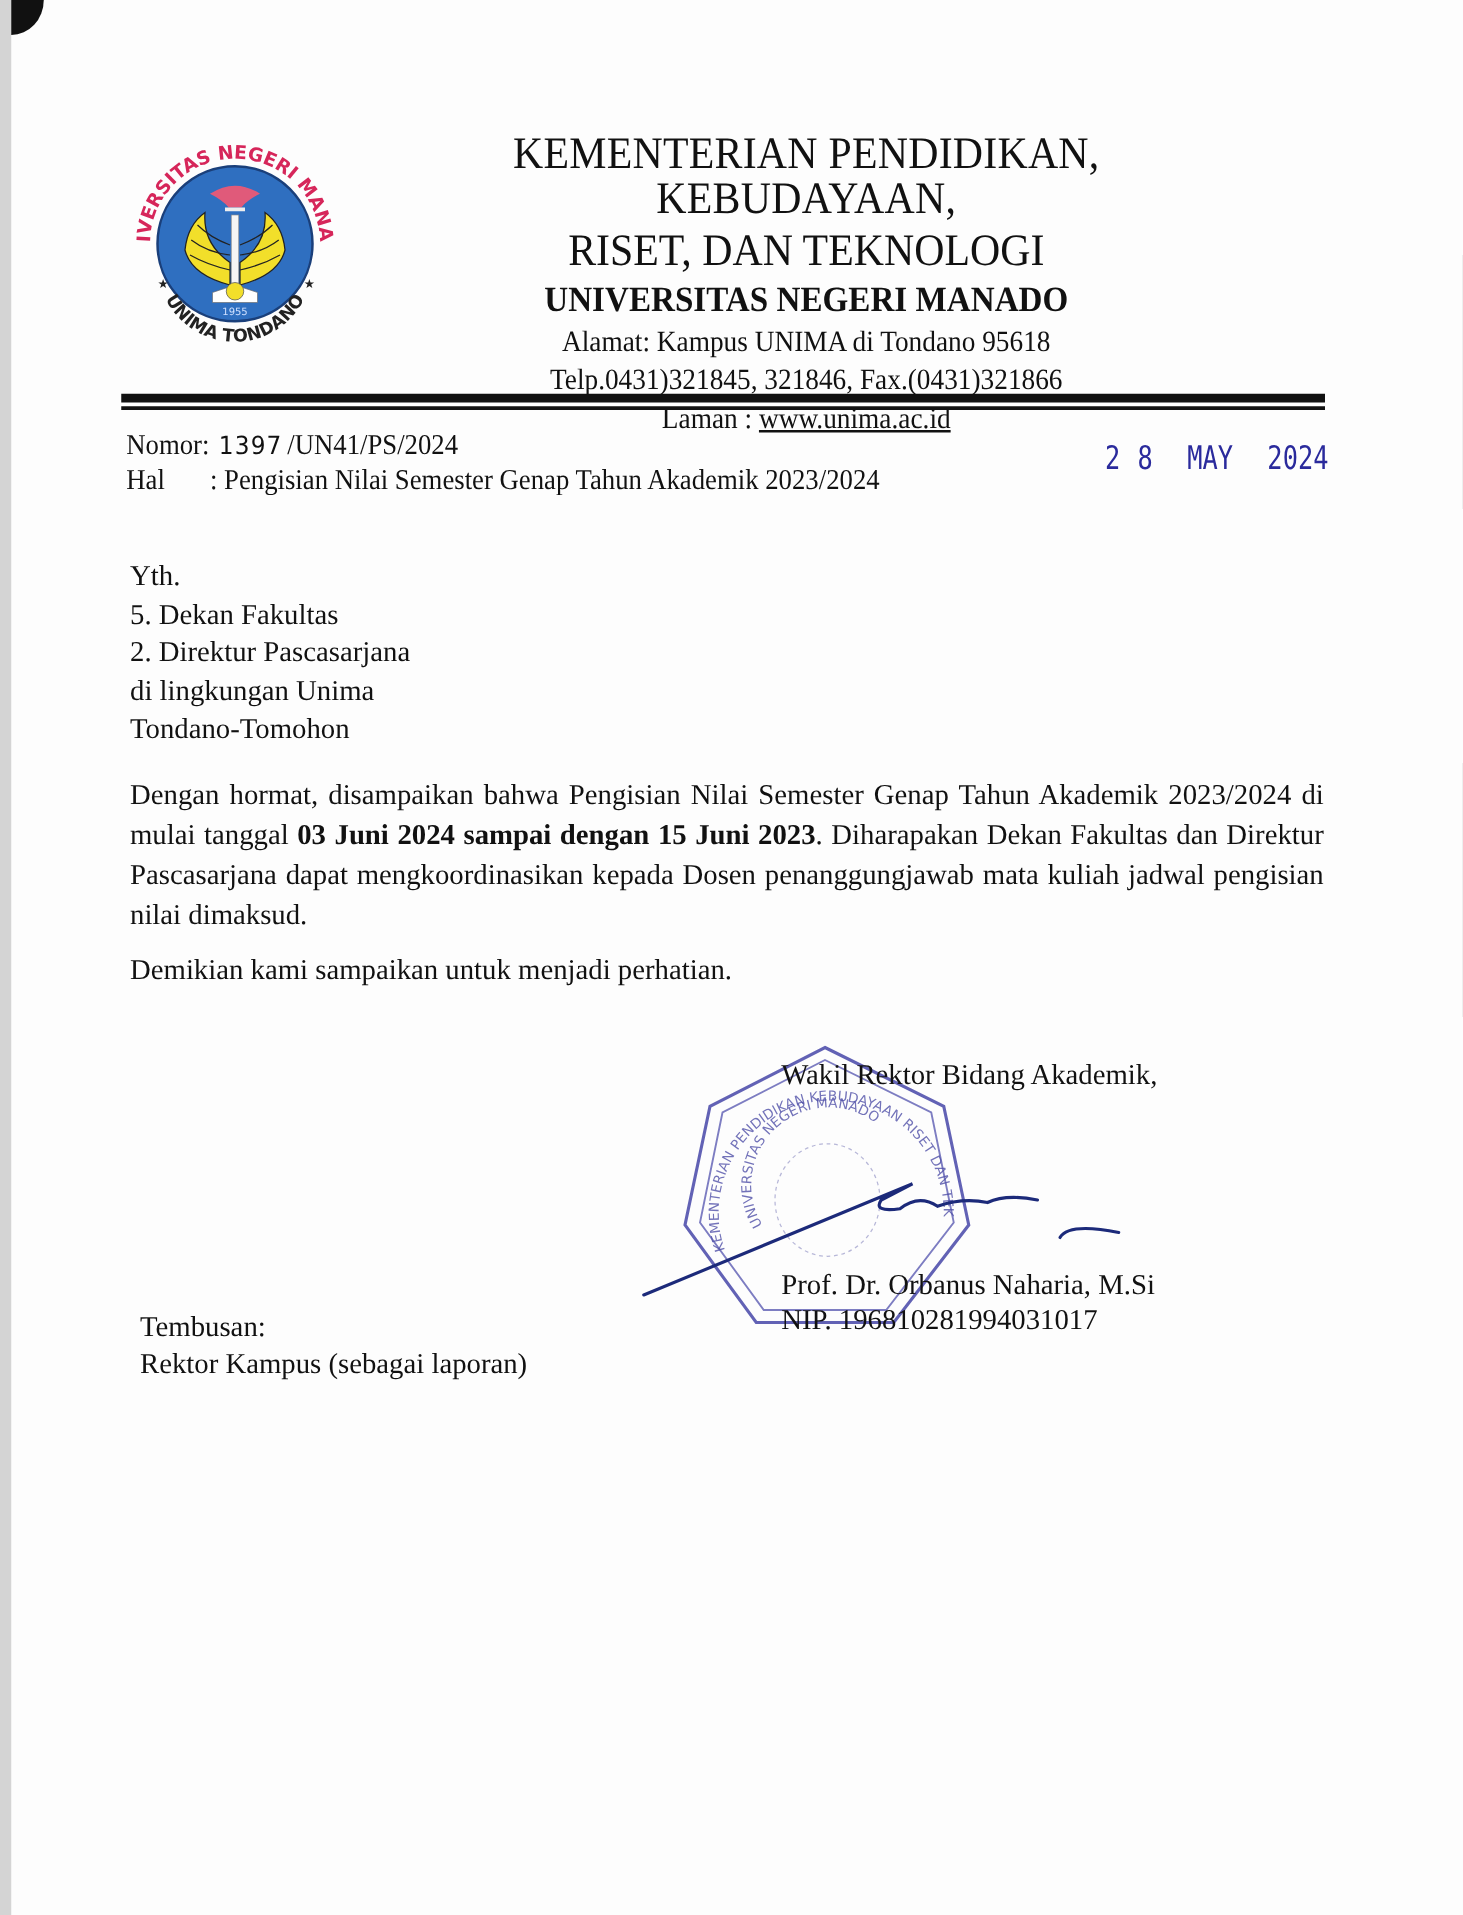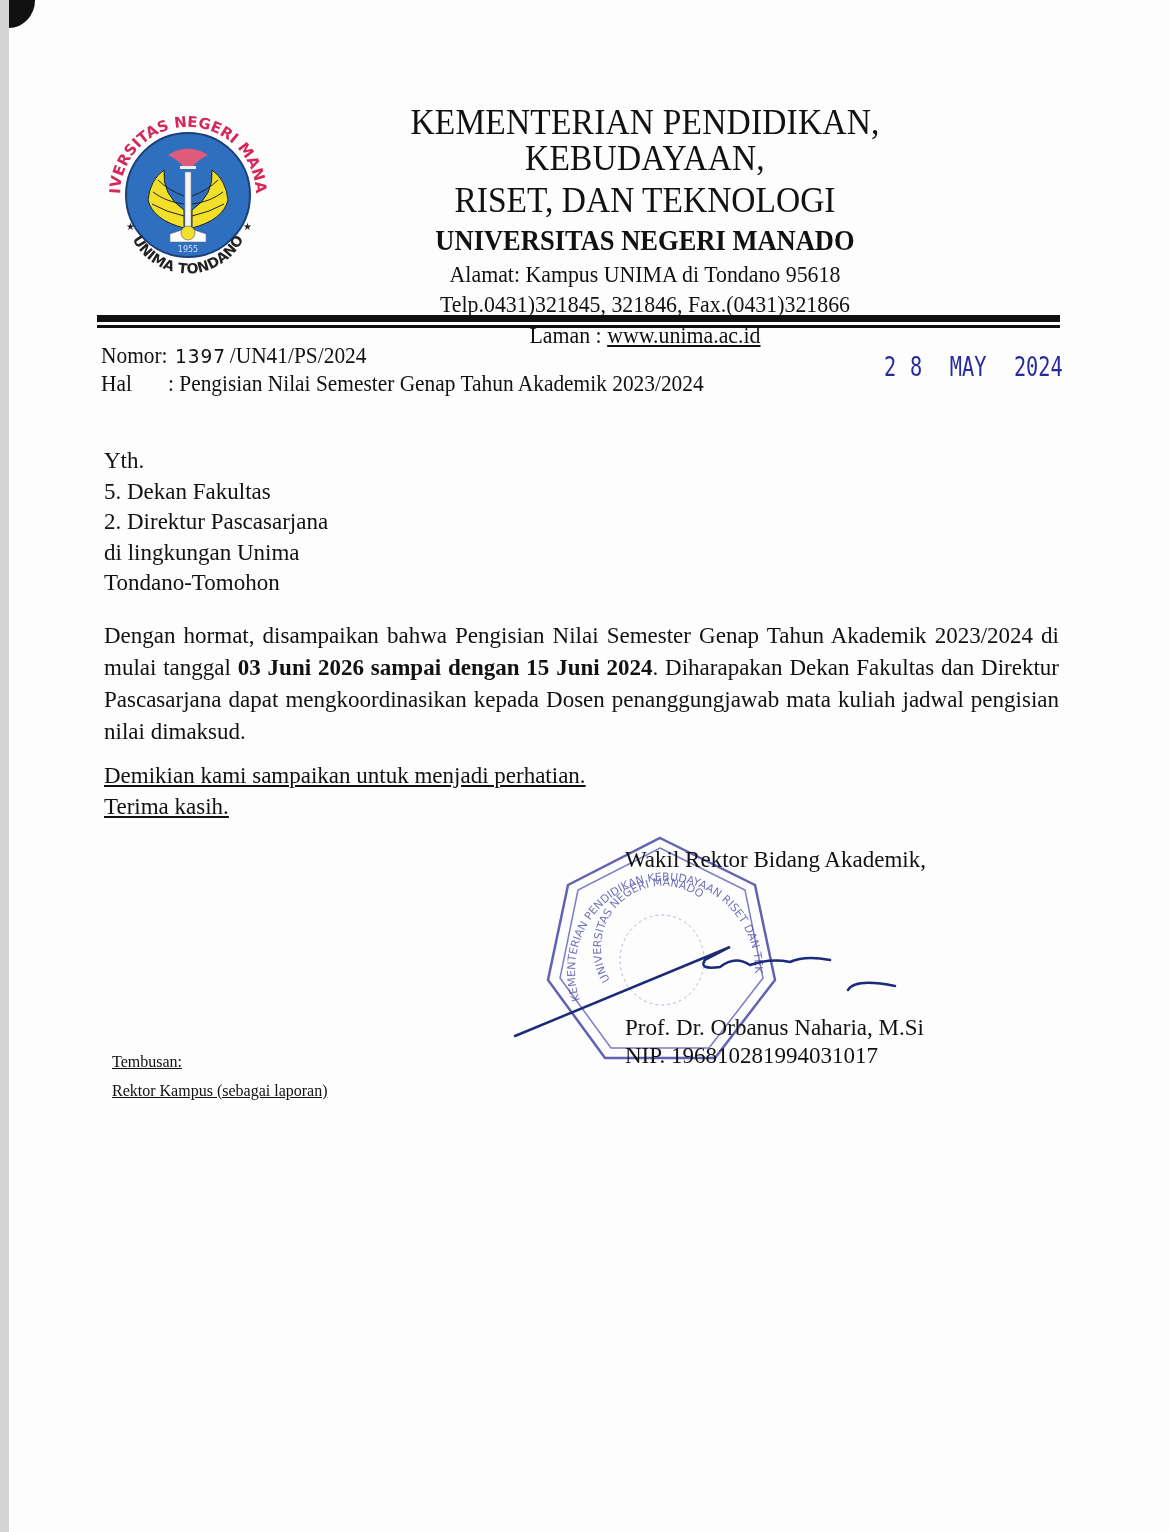--- a/index.html
+++ b/index.html
@@ -30,26 +30,26 @@
   .meta .lbl { display:inline-block; width:72px; }
   .meta .hand { font-family:"DejaVu Sans", sans-serif; font-size:20px; letter-spacing:1px; margin:0 4px 0 8px; }
   .stamp-date {
     position:absolute; left:884px; top:352px; font-family:"DejaVu Sans Mono", monospace;
     color:#2a2a9c; font-size:26px; transform:scaleX(0.78); transform-origin:left; word-spacing:2px;
   }
   .addr { position:absolute; left:104px; top:446px; font-size:23px; line-height:30.5px; }
   .body { position:absolute; left:104px; top:620px; width:955px; font-size:23px; line-height:32px; }
   .body .para { text-align:justify; transform:scaleX(1); }
   .body .para b { font-weight:bold; }
-  .body .p2 { margin-top:12px; line-height:31px;text-decoration:underline; }
+  .body .p2 { margin-top:12px; line-height:31px; }
   .seal { position:absolute; left:540px; top:830px; width:250px; height:240px; }
   .sig { position:absolute; left:0; top:0; width:1170px; height:1532px; pointer-events:none; }
   .sign-block { position:absolute; left:625px; top:846px; font-size:23px; line-height:28px; }
   .sign-name { position:absolute; left:625px; top:1014px; font-size:23px; line-height:28px;font-family:Liberation Serif, serif; }
-  .tembusan { position:absolute; left:112px; top:1048px; font-size:16px; line-height:28.5px;text-decoration:underline; }
+  .tembusan { position:absolute; left:112px; top:1048px; font-size:23px; line-height:28.5px; }
 </style>
 </head>
 <body>
 
 <div class="page"></div>
 <div class="corner"></div>
 
 <svg class="logo" viewBox="0 0 180 190">
   <defs>
     <path id="arcTop" d="M 22 95 A 68 68 0 0 1 158 95"></path>
@@ -112,24 +112,23 @@
 
 <div class="addr">
   <div>Yth.</div>
   <div>5. Dekan Fakultas</div>
   <div>2. Direktur Pascasarjana</div>
   <div>di lingkungan Unima</div>
   <div>Tondano-Tomohon</div>
 </div>
 
 <div class="body">
-  <div class="para"><span>Dengan hormat, disampaikan bahwa Pengisian Nilai Semester Genap Tahun Akademik 2023/2024 di mulai tanggal </span><b>03 Juni 2026 sampai dengan 15 Juni 2024</b><span>. Diharapakan Dekan Fakultas dan Direktur Pascasarjana dapat mengkoordinasikan kepada Dosen penanggungjawab mata kuliah jadwal pengisian nilai dimaksud.</span></div>
+  <div class="para"><span>Dengan hormat, disampaikan bahwa Pengisian Nilai Semester Genap Tahun Akademik 2023/2024 di mulai tanggal </span><b>03 Juni 2024 sampai dengan 15 Juni 2023</b><span>. Diharapakan Dekan Fakultas dan Direktur Pascasarjana dapat mengkoordinasikan kepada Dosen penanggungjawab mata kuliah jadwal pengisian nilai dimaksud.</span></div>
   <div class="p2">
     <div>Demikian kami sampaikan untuk menjadi perhatian.</div>
-    <div>Terima kasih.</div>
   </div>
 </div>
 
 <svg class="seal" viewBox="0 0 250 240">
   <defs>
       <path id="sealArc" d="M 40 170 A 90 90 0 1 1 215 140"></path>
       <path id="sealArc2" d="M 70 150 A 62 62 0 1 1 185 120"></path>
     </defs>
   <polygon points="120,8 215,55 235,150 175,228 65,228 8,150 28,55" fill="none" stroke="#4646a8" stroke-width="2.5" opacity="0.85"></polygon>
   <polygon points="120,18 205,60 223,148 169,218 71,218 20,148 38,60" fill="none" stroke="#4646a8" stroke-width="1.5" opacity="0.7"></polygon>

